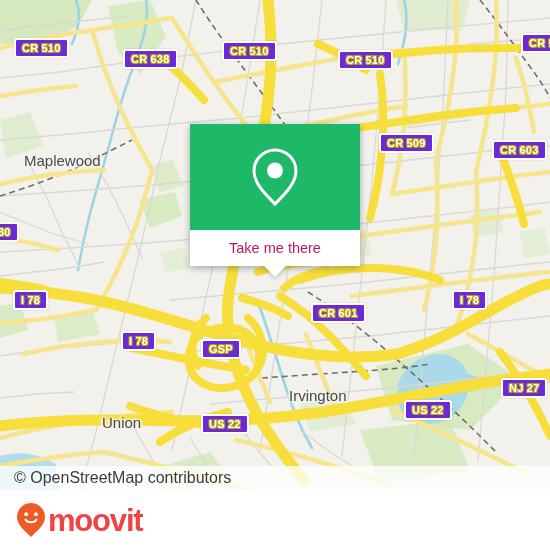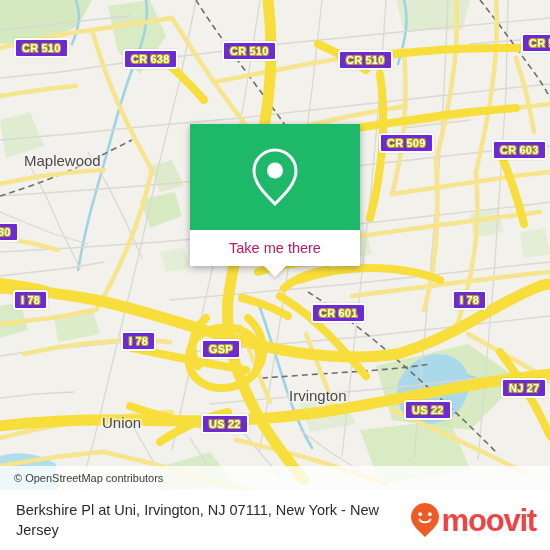--- a/index.html
+++ b/index.html
@@ -123,21 +123,21 @@
     position: absolute;
     left: 0;
     bottom: 0;
     width: 550px;
     height: 24px;
     background: rgba(255,255,255,0.78);
     display: flex;
     align-items: center;
   }
   #attribution-text {
-    font-size: 11px;
+    font-size: 16px;
     color: #3c3c3c;
     padding-left: 14px;
   }
 
   
   #footer {
     position: absolute;
     left: 0; top: 490px;
     width: 550px;
     height: 60px;
@@ -383,21 +383,20 @@
       </div>
       <div id="popup-tail"></div>
     </div>
 
     <div id="attribution">
       <span id="attribution-text">© OpenStreetMap contributors</span>
     </div>
   </div>
 
   <div id="footer">
-    <div id="footer-title">Berkshire Pl at Uni, Irvington, NJ 07111, New York - New Jersey</div>
     <div id="brand">
       <svg width="30" height="36" viewBox="0 0 30 36">
         <path d="M15 1 C7.3 1, 1 7.3, 1 15 C1 23.5, 10 29.5, 15 35 C20 29.5, 29 23.5, 29 15 C29 7.3, 22.7 1, 15 1 Z" fill="#EE5B26"></path>
         <circle cx="10.2" cy="12.2" r="1.9" fill="#ffffff"></circle>
         <circle cx="19.8" cy="12.2" r="1.9" fill="#ffffff"></circle>
         <path d="M9.6 17.6 C11.3 21.2, 18.7 21.2, 20.4 17.6" fill="none" stroke="#ffffff" stroke-width="2" stroke-linecap="round"></path>
       </svg>
       <span id="brand-wordmark">moovit</span>
     </div>
   </div>

